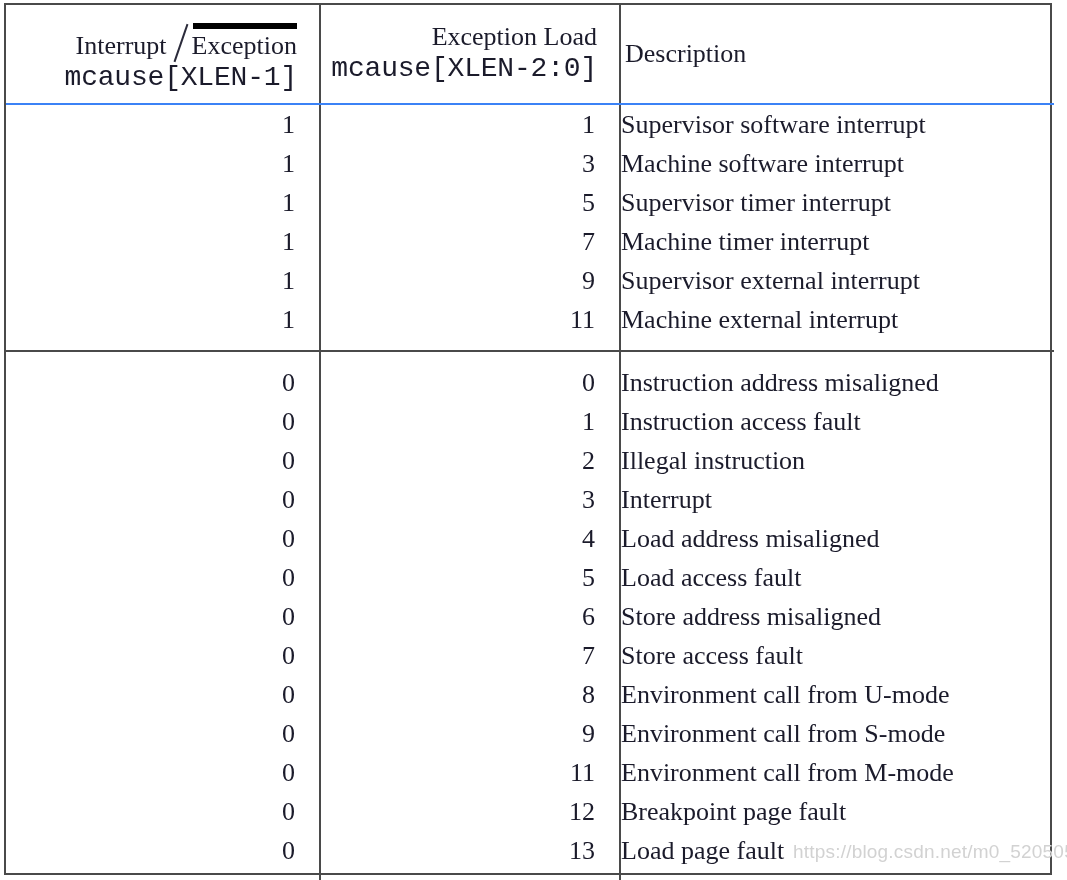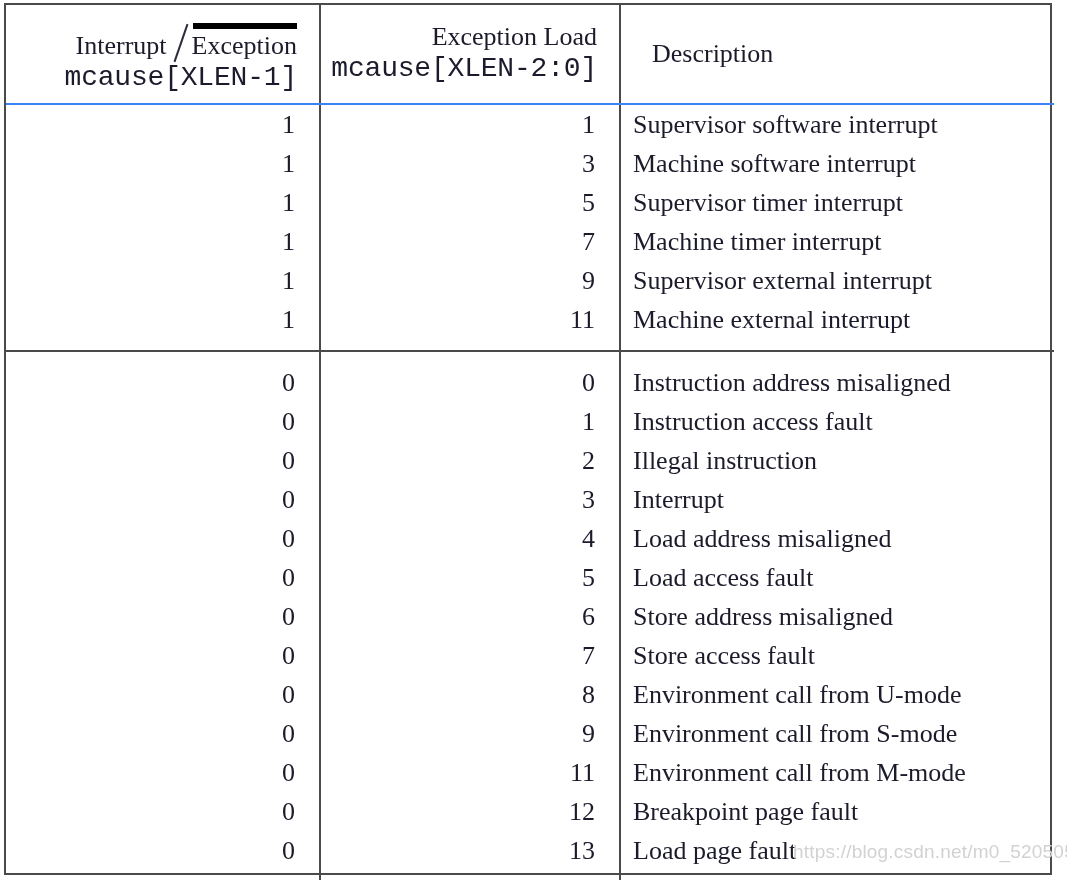--- a/index.html
+++ b/index.html
@@ -108,21 +108,21 @@
     right: 0px;
     top: -6px;
     height: 6px;
     background: #000000;
   }
 
   .hdr-desc {
     display: flex;
     align-items: center;
     height: 98px;
-    padding-left: 31px;
+    padding-left: 4px;
     box-sizing: border-box;
     font-size: 26px;
   }
 
   
   tbody td {
     padding: 0;
     border: none;
     font-size: 26px;
     line-height: 39px;
@@ -131,21 +131,21 @@
     white-space: nowrap;
   }
   tbody td.col-interrupt,
   tbody td.col-code {
     border-right: 2px solid #4a4a4a;
     text-align: right;
     padding-right: 24px;
   }
   tbody td.col-desc {
     text-align: left;
-    padding-left: 12px;
+    padding-left: 0;
   }
 
   
   tr.gap-row td {
     height: 11px;
     line-height: 11px;
     padding: 0;
     font-size: 0;
   }
   tr.gap-row td.col-interrupt,

